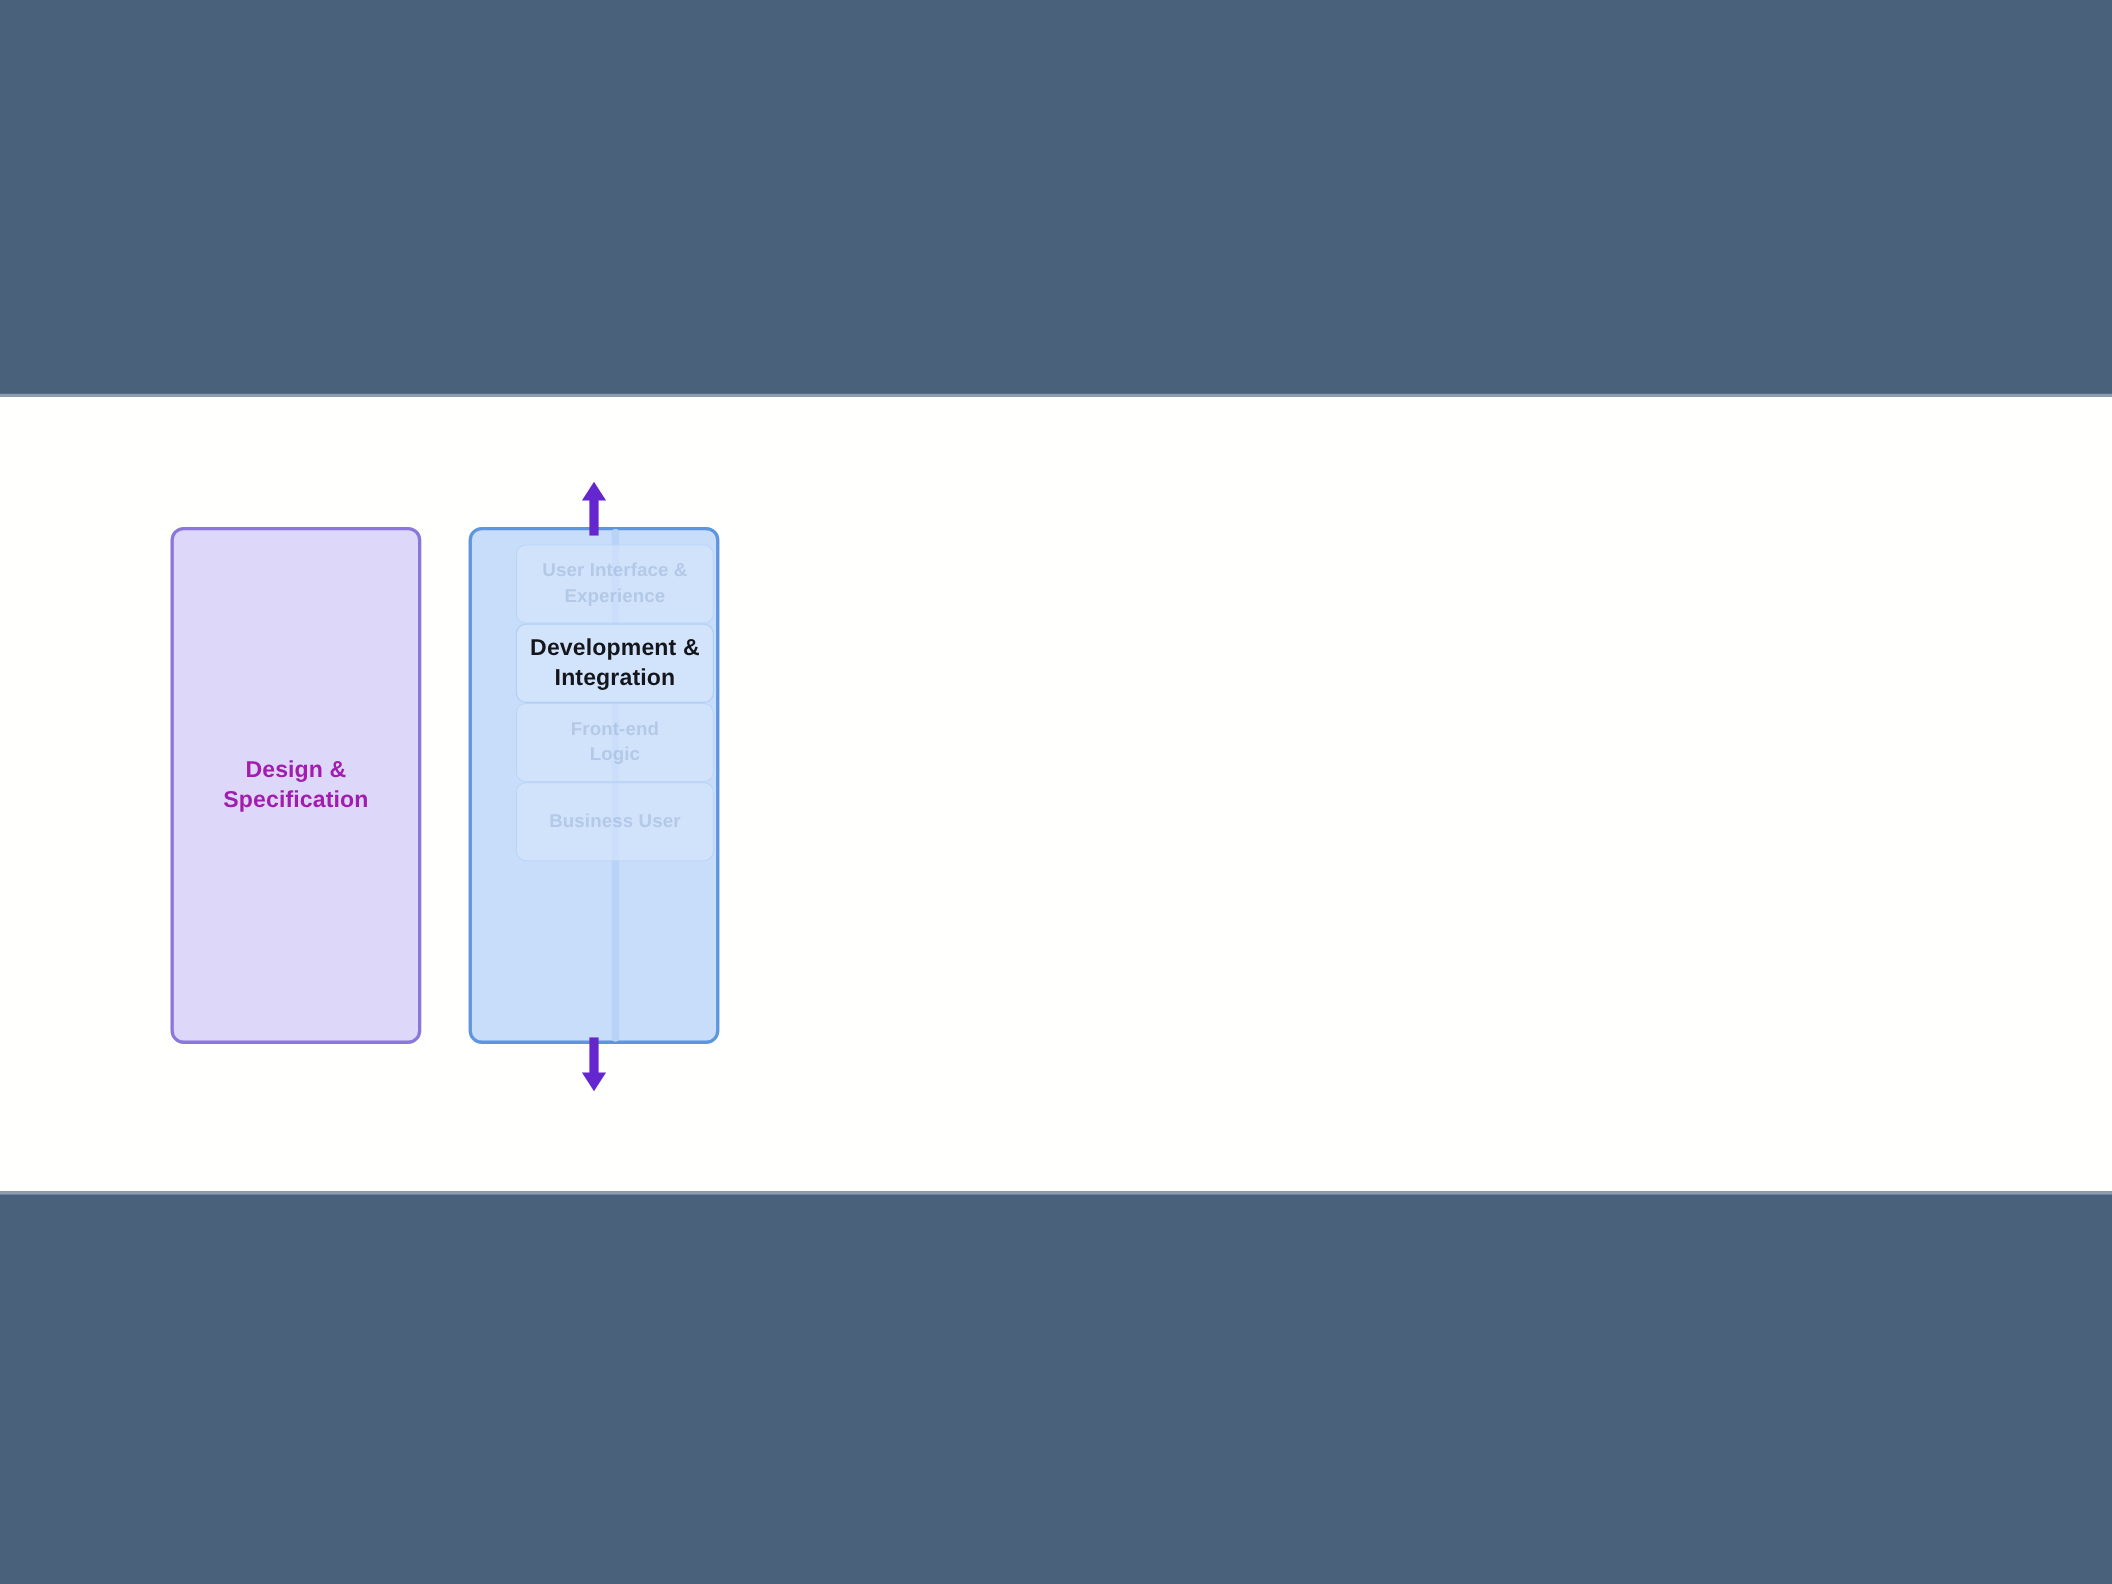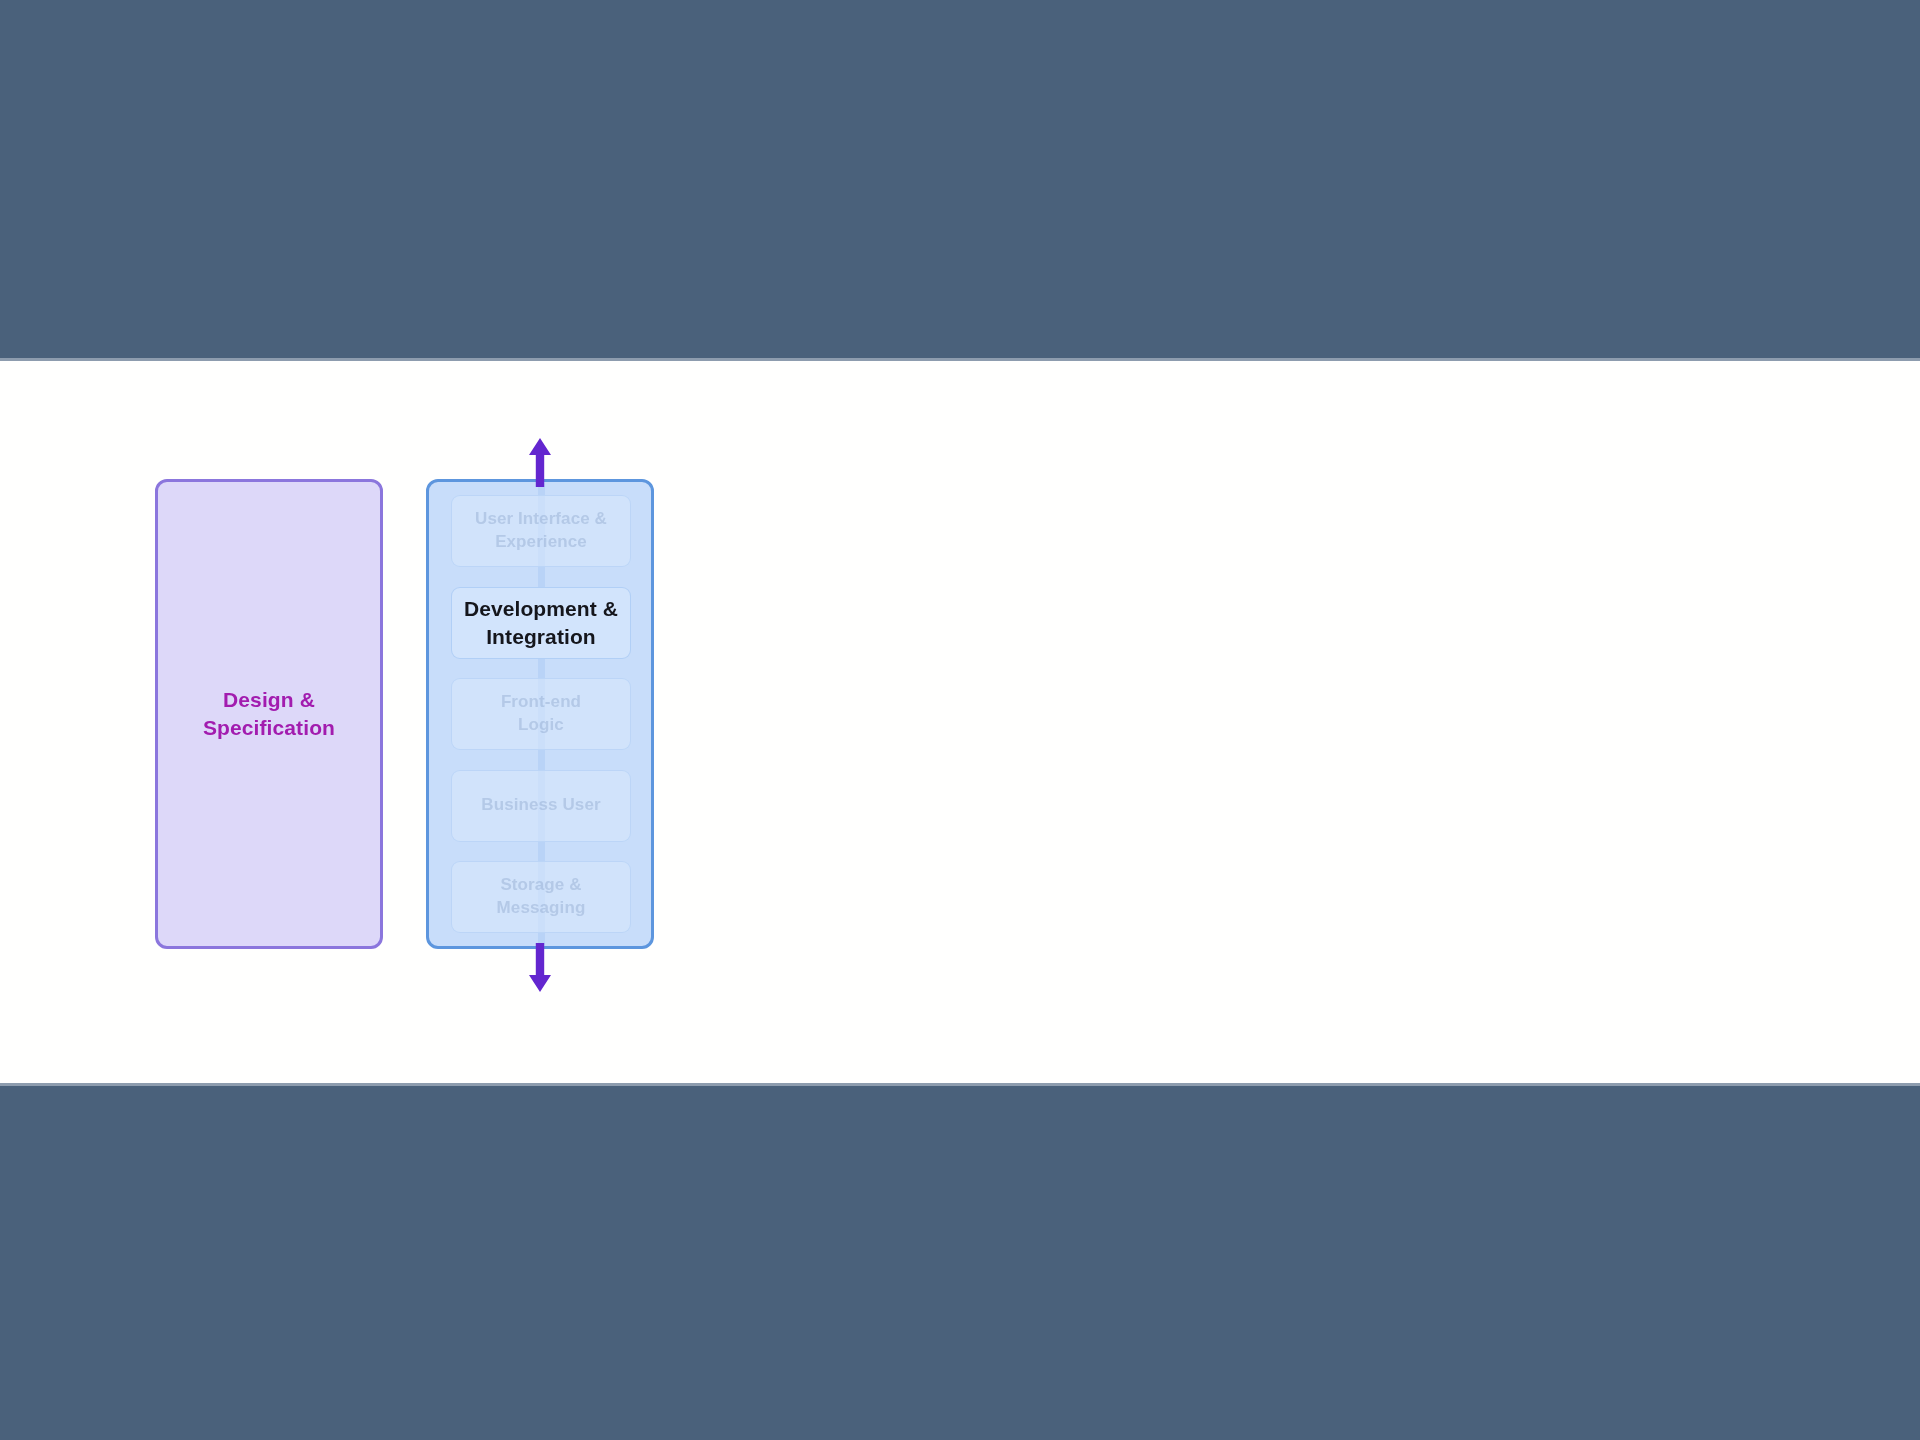--- a/index.html
+++ b/index.html
@@ -90,27 +90,27 @@
     width: 228px;
     height: 470px;
     box-sizing: border-box;
     background: #c8ddfa;
     border: 3px solid #5d96de;
     border-radius: 12px;
   }
 
   .stack-inner {
     position: absolute;
-    left: 22px;
+    left: 40px;
     top: 13px;
     width: 180px;
     height: 438px;
     display: flex;
     flex-direction: column;
-    justify-content: space-between;
+    justify-content: flex-start;
   }
 
   
   .spine {
     position: absolute;
     left: 50%;
     top: -14px;
     bottom: -14px;
     width: 7px;
     margin-left: -3.5px;
@@ -206,26 +206,20 @@
               <div>Logic</div>
             </div>
           </div>
 
           <div class="layer-tile">
             <div class="layer-text">
               <div>Business User</div>
             </div>
           </div>
 
-          <div class="layer-tile">
-            <div class="layer-text">
-              <div>Storage &amp;</div>
-              <div>Messaging</div>
-            </div>
-          </div>
 
         </div>
       </div>
 
       <div class="flow-arrow up">
         <svg width="26" height="50" viewBox="0 0 26 50" xmlns="http://www.w3.org/2000/svg" aria-hidden="true">
           <path d="M13 1 L24 18 L17.2 18 L17.2 50 L8.8 50 L8.8 18 L2 18 Z" fill="#6326cf"></path>
         </svg>
       </div>
 

